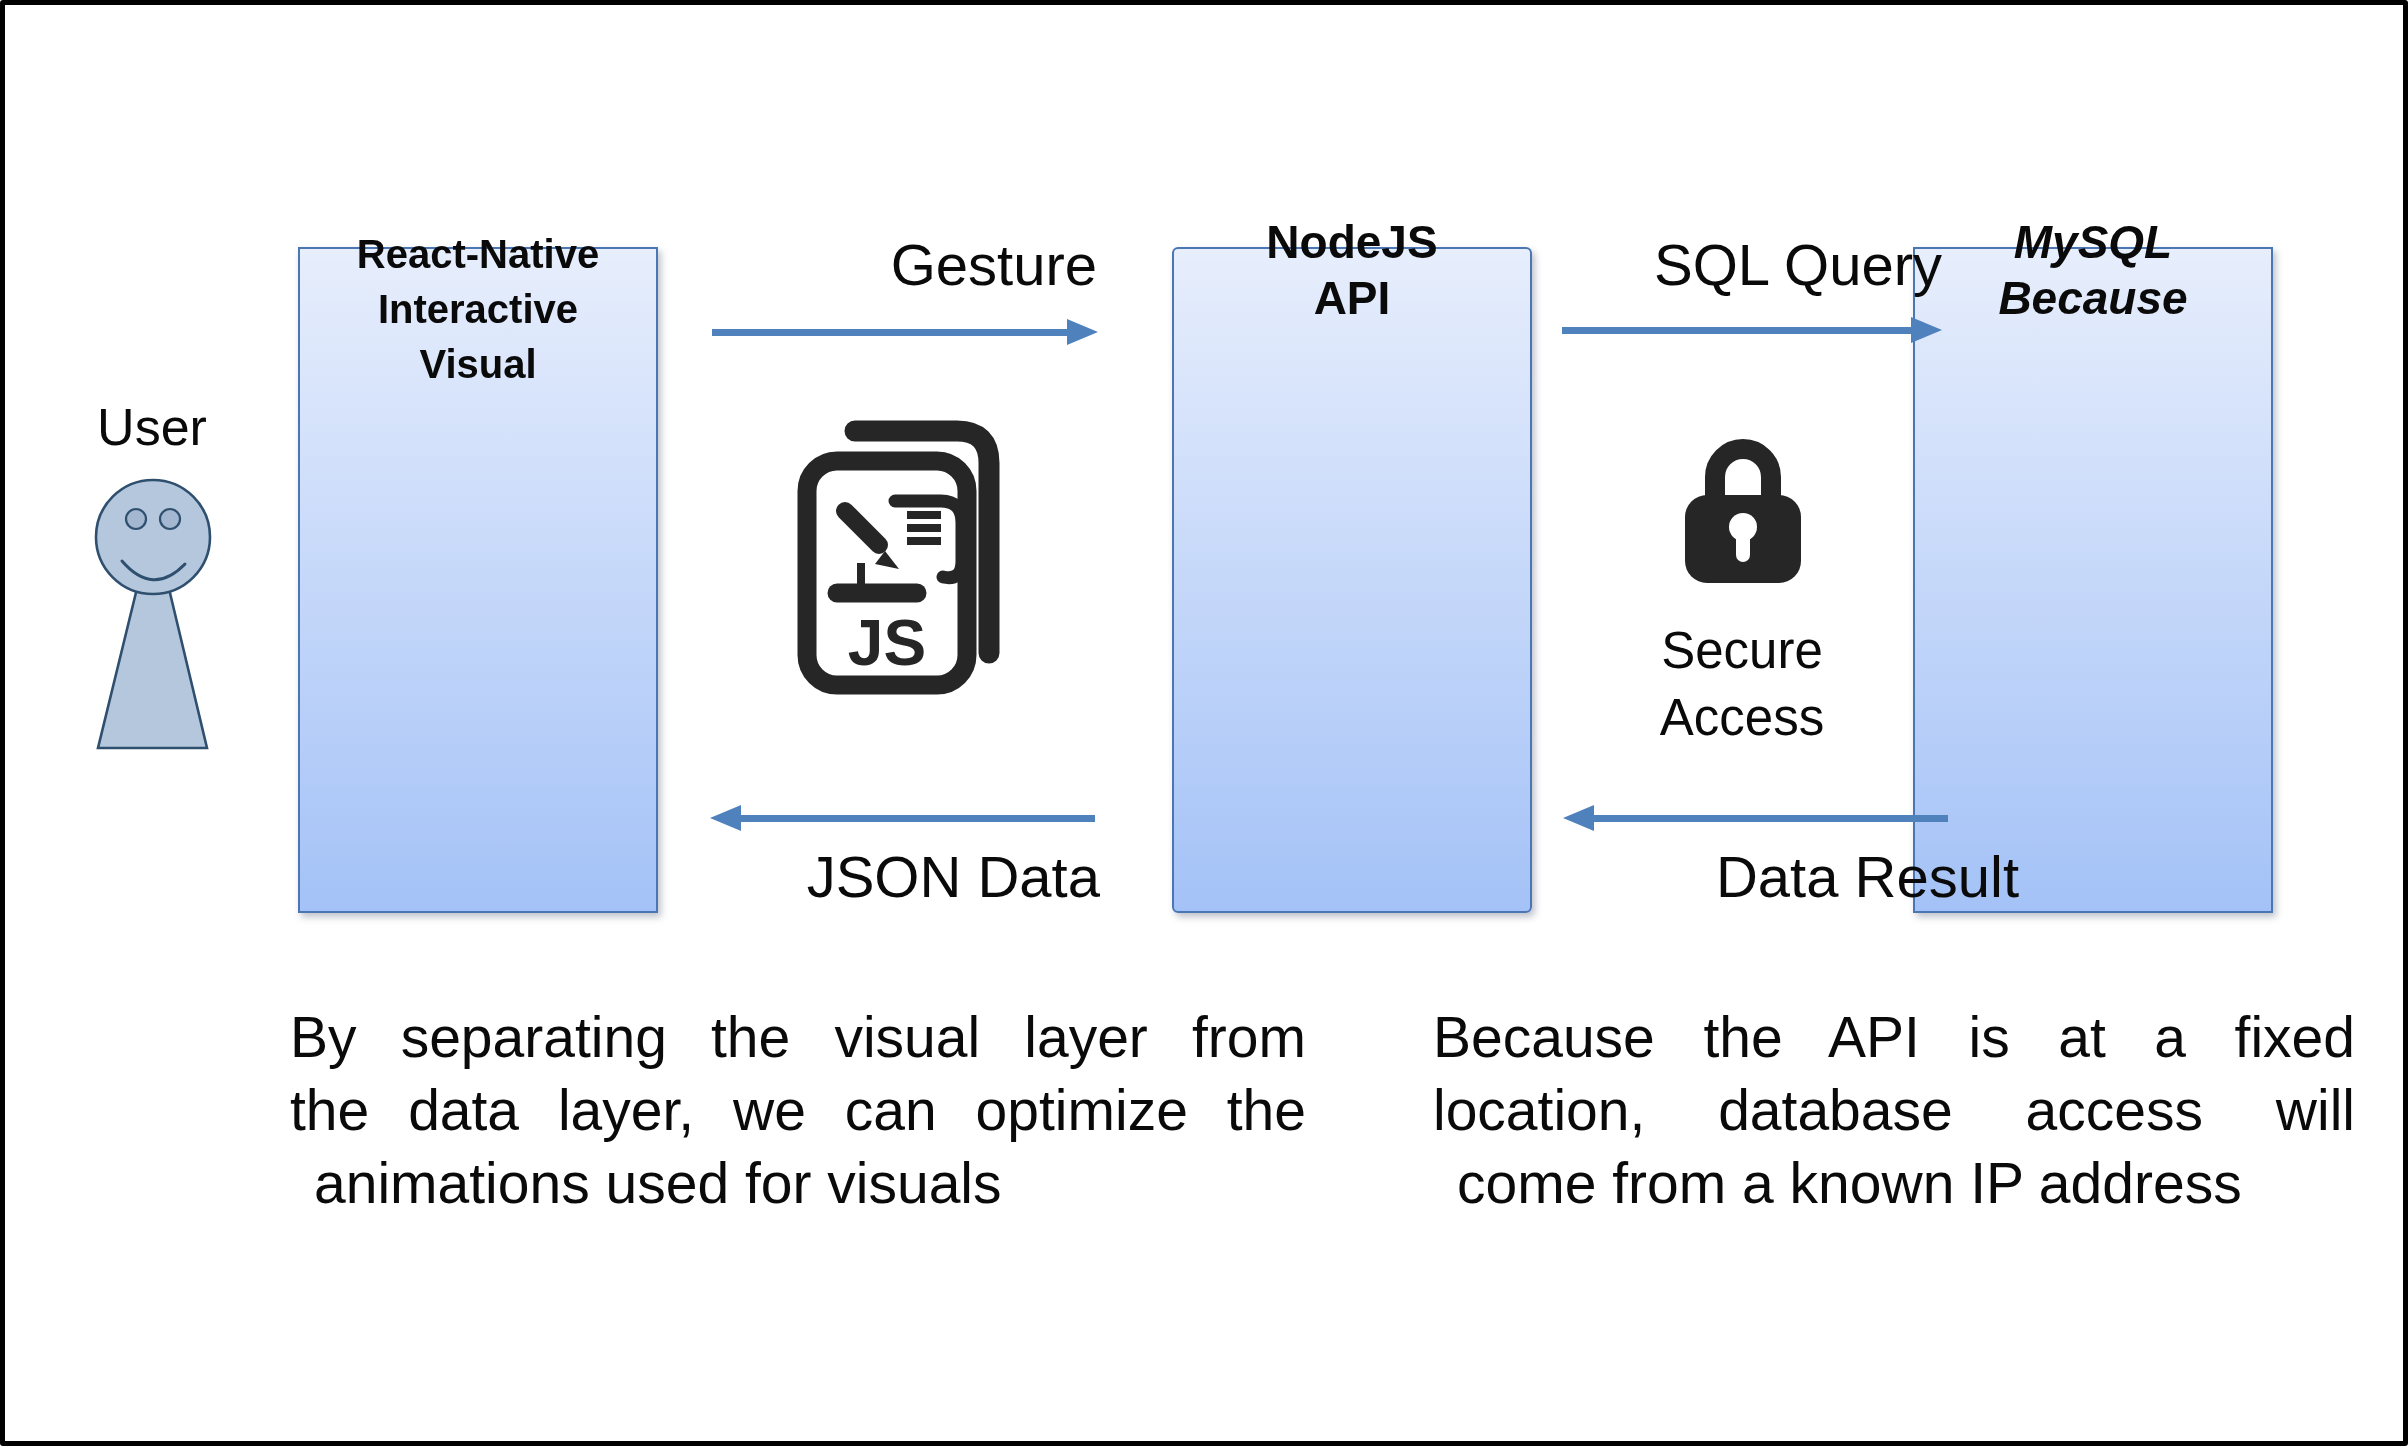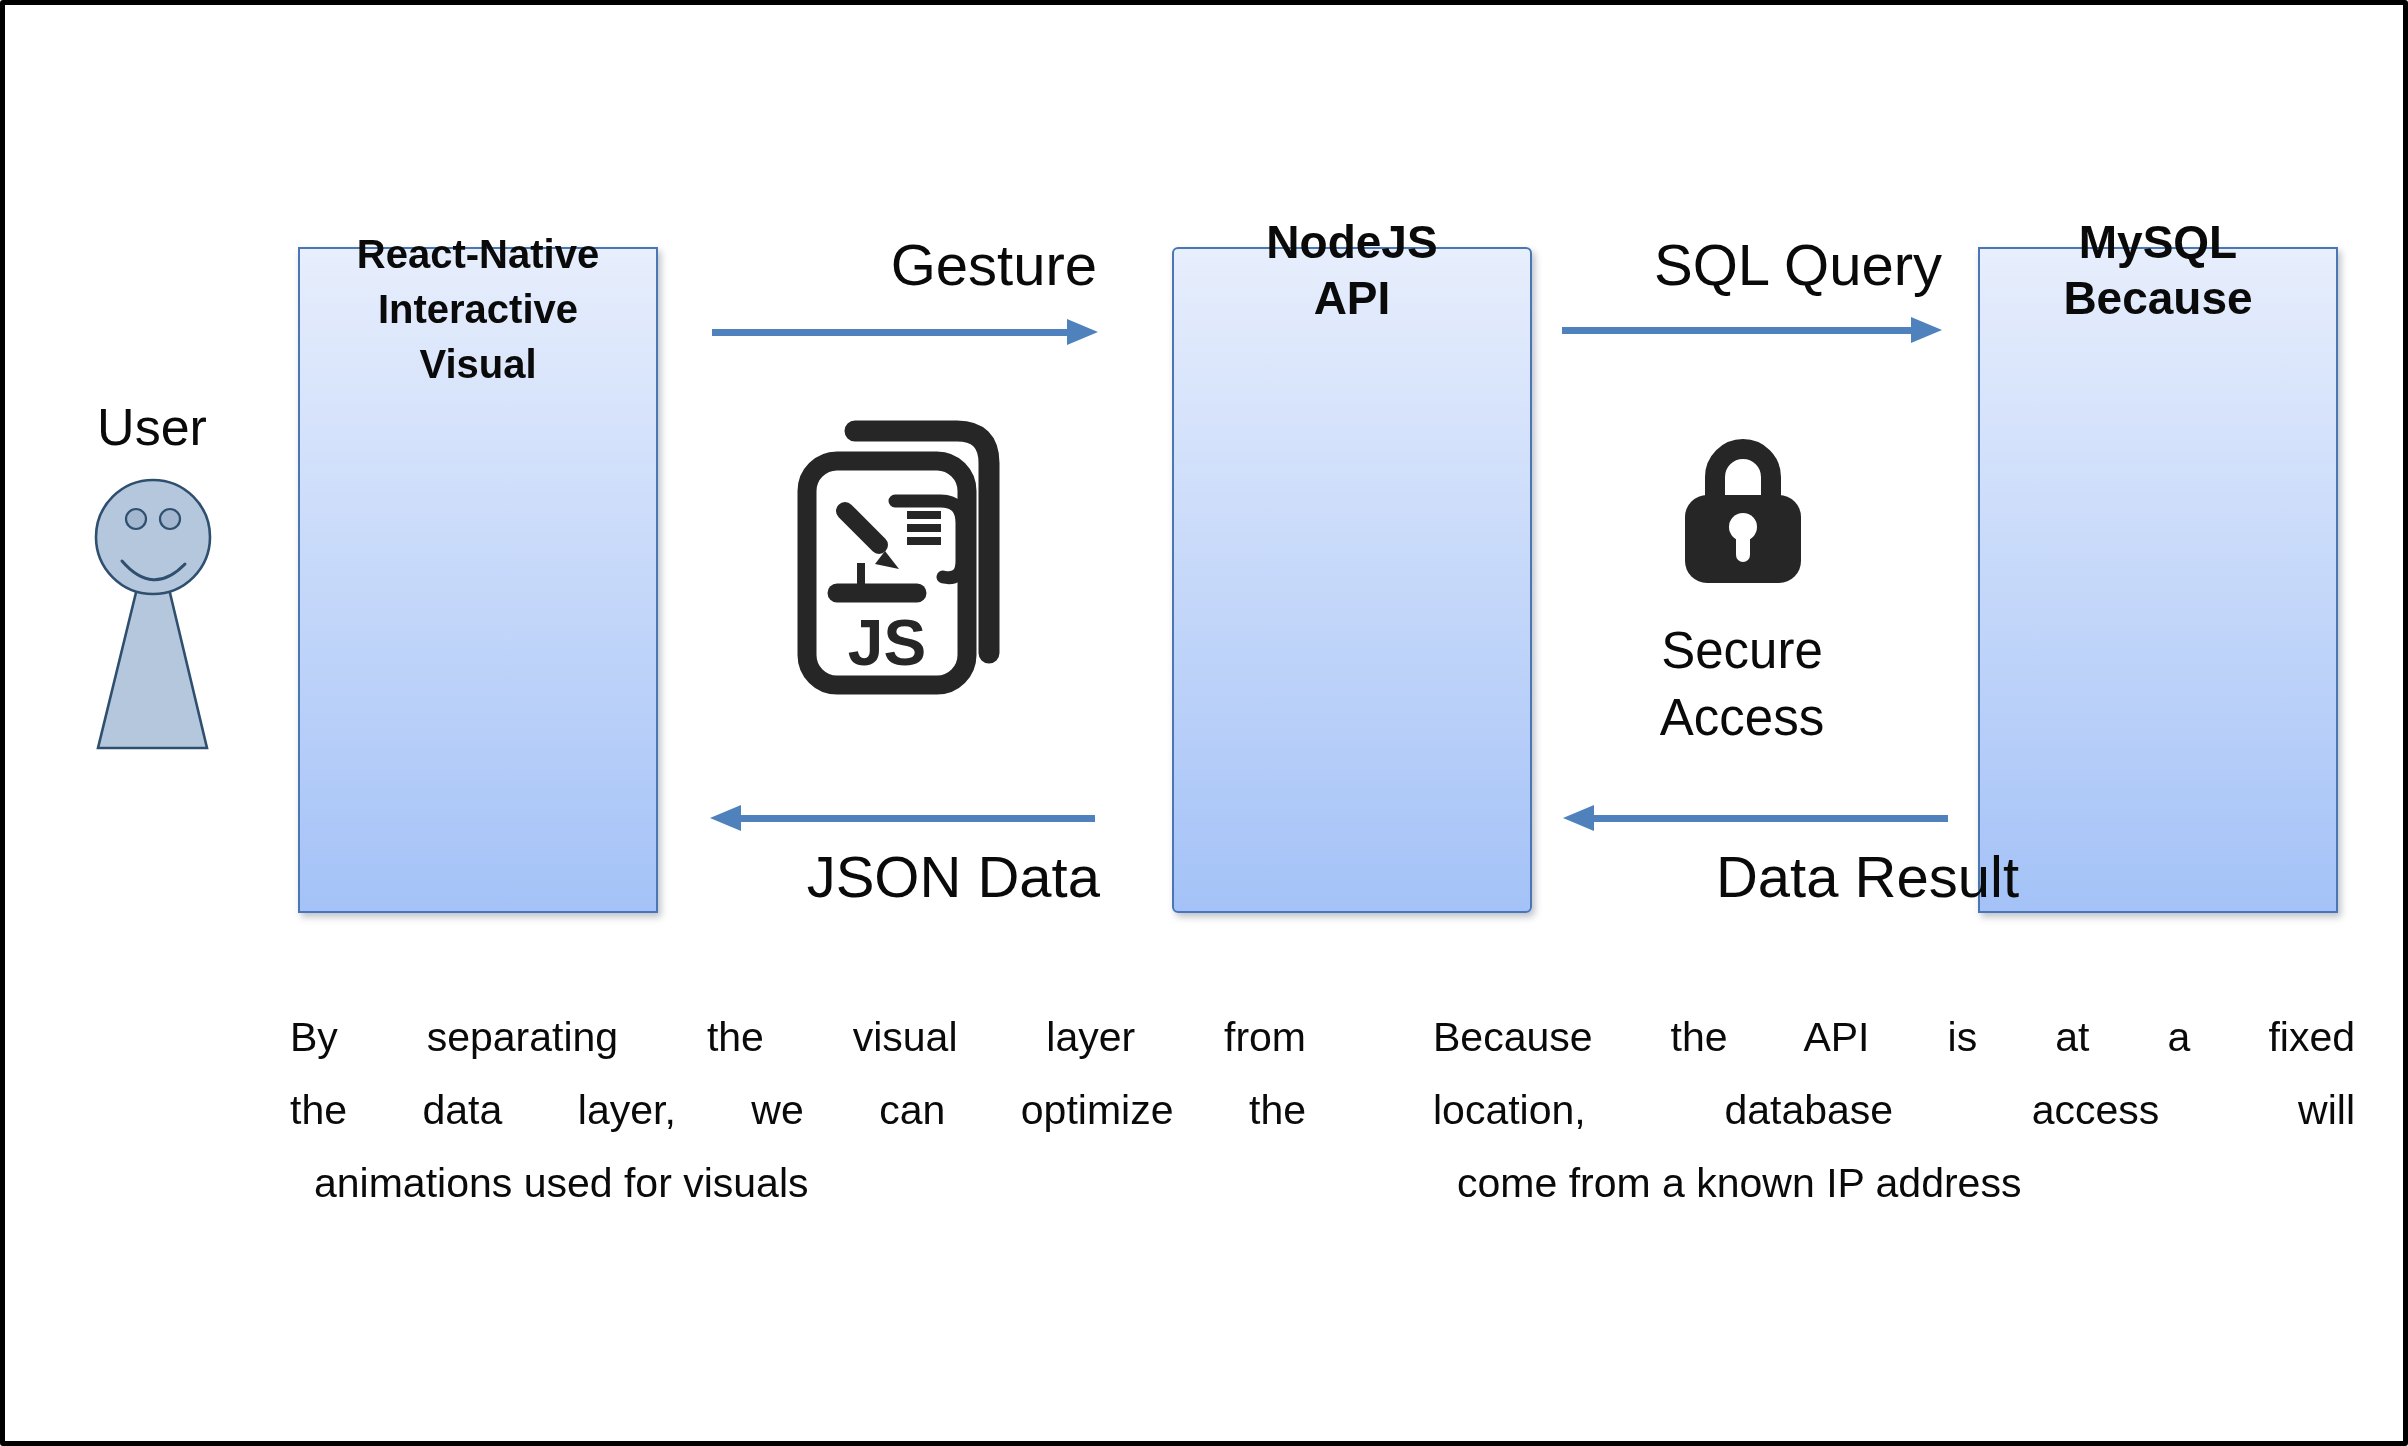--- a/index.html
+++ b/index.html
@@ -32,21 +32,21 @@
     position: absolute;
     top: 242px;
     width: 360px; height: 666px;
     background: linear-gradient(180deg, var(--box-gradient-top, #e7eefc) 0%, var(--box-gradient-bottom, #a4c2f7) 100%);
     border: 2px solid var(--box-border, #4a76b4);
     box-shadow: 3px 4px 7px rgba(110, 120, 140, 0.45);
     display: flex; align-items: flex-start; justify-content: center;
   }
   .box-react  { left: 293px; }
   .box-nodejs { left: 1167px; border-radius: 6px; }
-  .box-mysql  { left: 1973px; }
+  .box-mysql  { left: 1908px; font-style: italic; }
 
   .node-title {
     display: flex; flex-direction: column;
     text-align: center;
     font-weight: 700;
     font-size: 46px;
     line-height: 1.22;
     transform: translateY(-35px);
     color: var(--text-black, #0a0a0a);
   }
@@ -78,21 +78,21 @@
   }
   .secure-label span { display: block; }
 
   
   .js-icon { position: absolute; left: 786px; top: 408px; }
 
   
   .note {
     position: absolute;
     top: 996px;
-    font-size: 41px;
+    font-size: 57px;
     line-height: 73px;
     color: var(--text-black, #0a0a0a);
   }
   .note-left  { left: 285px;  width: 1016px; }
   .note-right { left: 1428px; width: 922px; }
   .note-line { display: block; text-align: justify; text-align-last: justify; }
   .note-line.last { text-align-last: left; margin-left: 24px; }
 </style>
 </head>
 <body>

